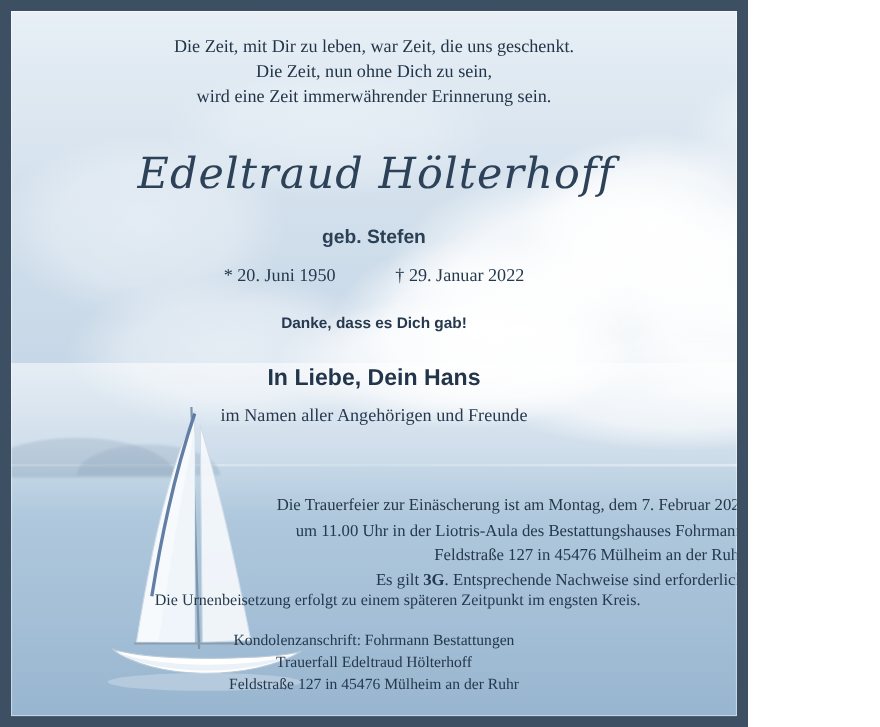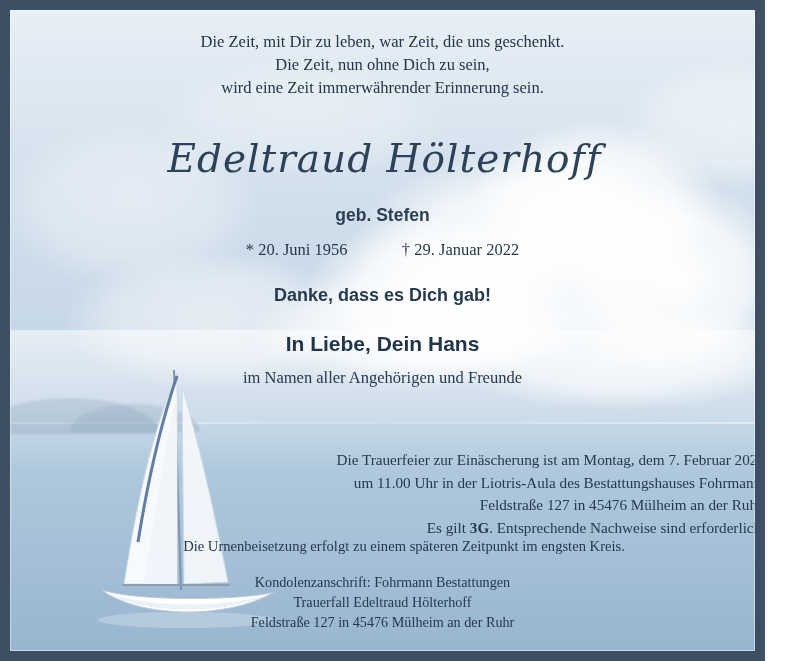--- a/index.html
+++ b/index.html
@@ -5,21 +5,21 @@
   html, body {
     margin: 0;
     padding: 0;
     background: #ffffff;
   }
   body {
     font-family: "Liberation Serif", serif;
   }
   .page {
     position: relative;
-    width: 765px;
+    width: 680px;
     height: 661px;
     overflow: hidden;
     background: #22c55e;
   }
 
   
   .bg {
     position: absolute;
     inset: 0;
   }
@@ -151,21 +151,21 @@
     left: 0; right: 0;
     font-size: 16.5px;
     color: #25384c;
   }
   .dates .gap { display: inline-block; width: 46px; }
   .thanks {
     position: absolute;
     top: 285px;
     left: 0; right: 0;
     font-family: "Liberation Sans", sans-serif;
-    font-size: 18px;
+    font-size: 14px;
     font-weight: 600;
     color: #27394e;
   }
   .inlove {
     position: absolute;
     top: 332px;
     left: 0; right: 0;
     font-family: "Liberation Sans", sans-serif;
     font-size: 21px;
     font-weight: 700;
@@ -256,21 +256,21 @@
       <div>Die Zeit, mit Dir zu leben, war Zeit, die uns geschenkt.</div>
       <div>Die Zeit, nun ohne Dich zu sein,</div>
       <div>wird eine Zeit immerwährender Erinnerung sein.</div>
     </div>
 
     <div class="name">Edeltraud Hölterhoff</div>
 
     <div class="born-name">geb. Stefen</div>
 
     <div class="dates">
-      <span>* 20. Juni 1956</span>
+      <span>* 20. Juni 1950</span>
       <span class="gap"></span>
       <span>† 29. Januar 2022</span>
     </div>
 
     <div class="thanks">Danke, dass es Dich gab!</div>
 
     <div class="inlove">In Liebe, Dein Hans</div>
 
     <div class="onbehalf">im Namen aller Angehörigen und Freunde</div>
 

